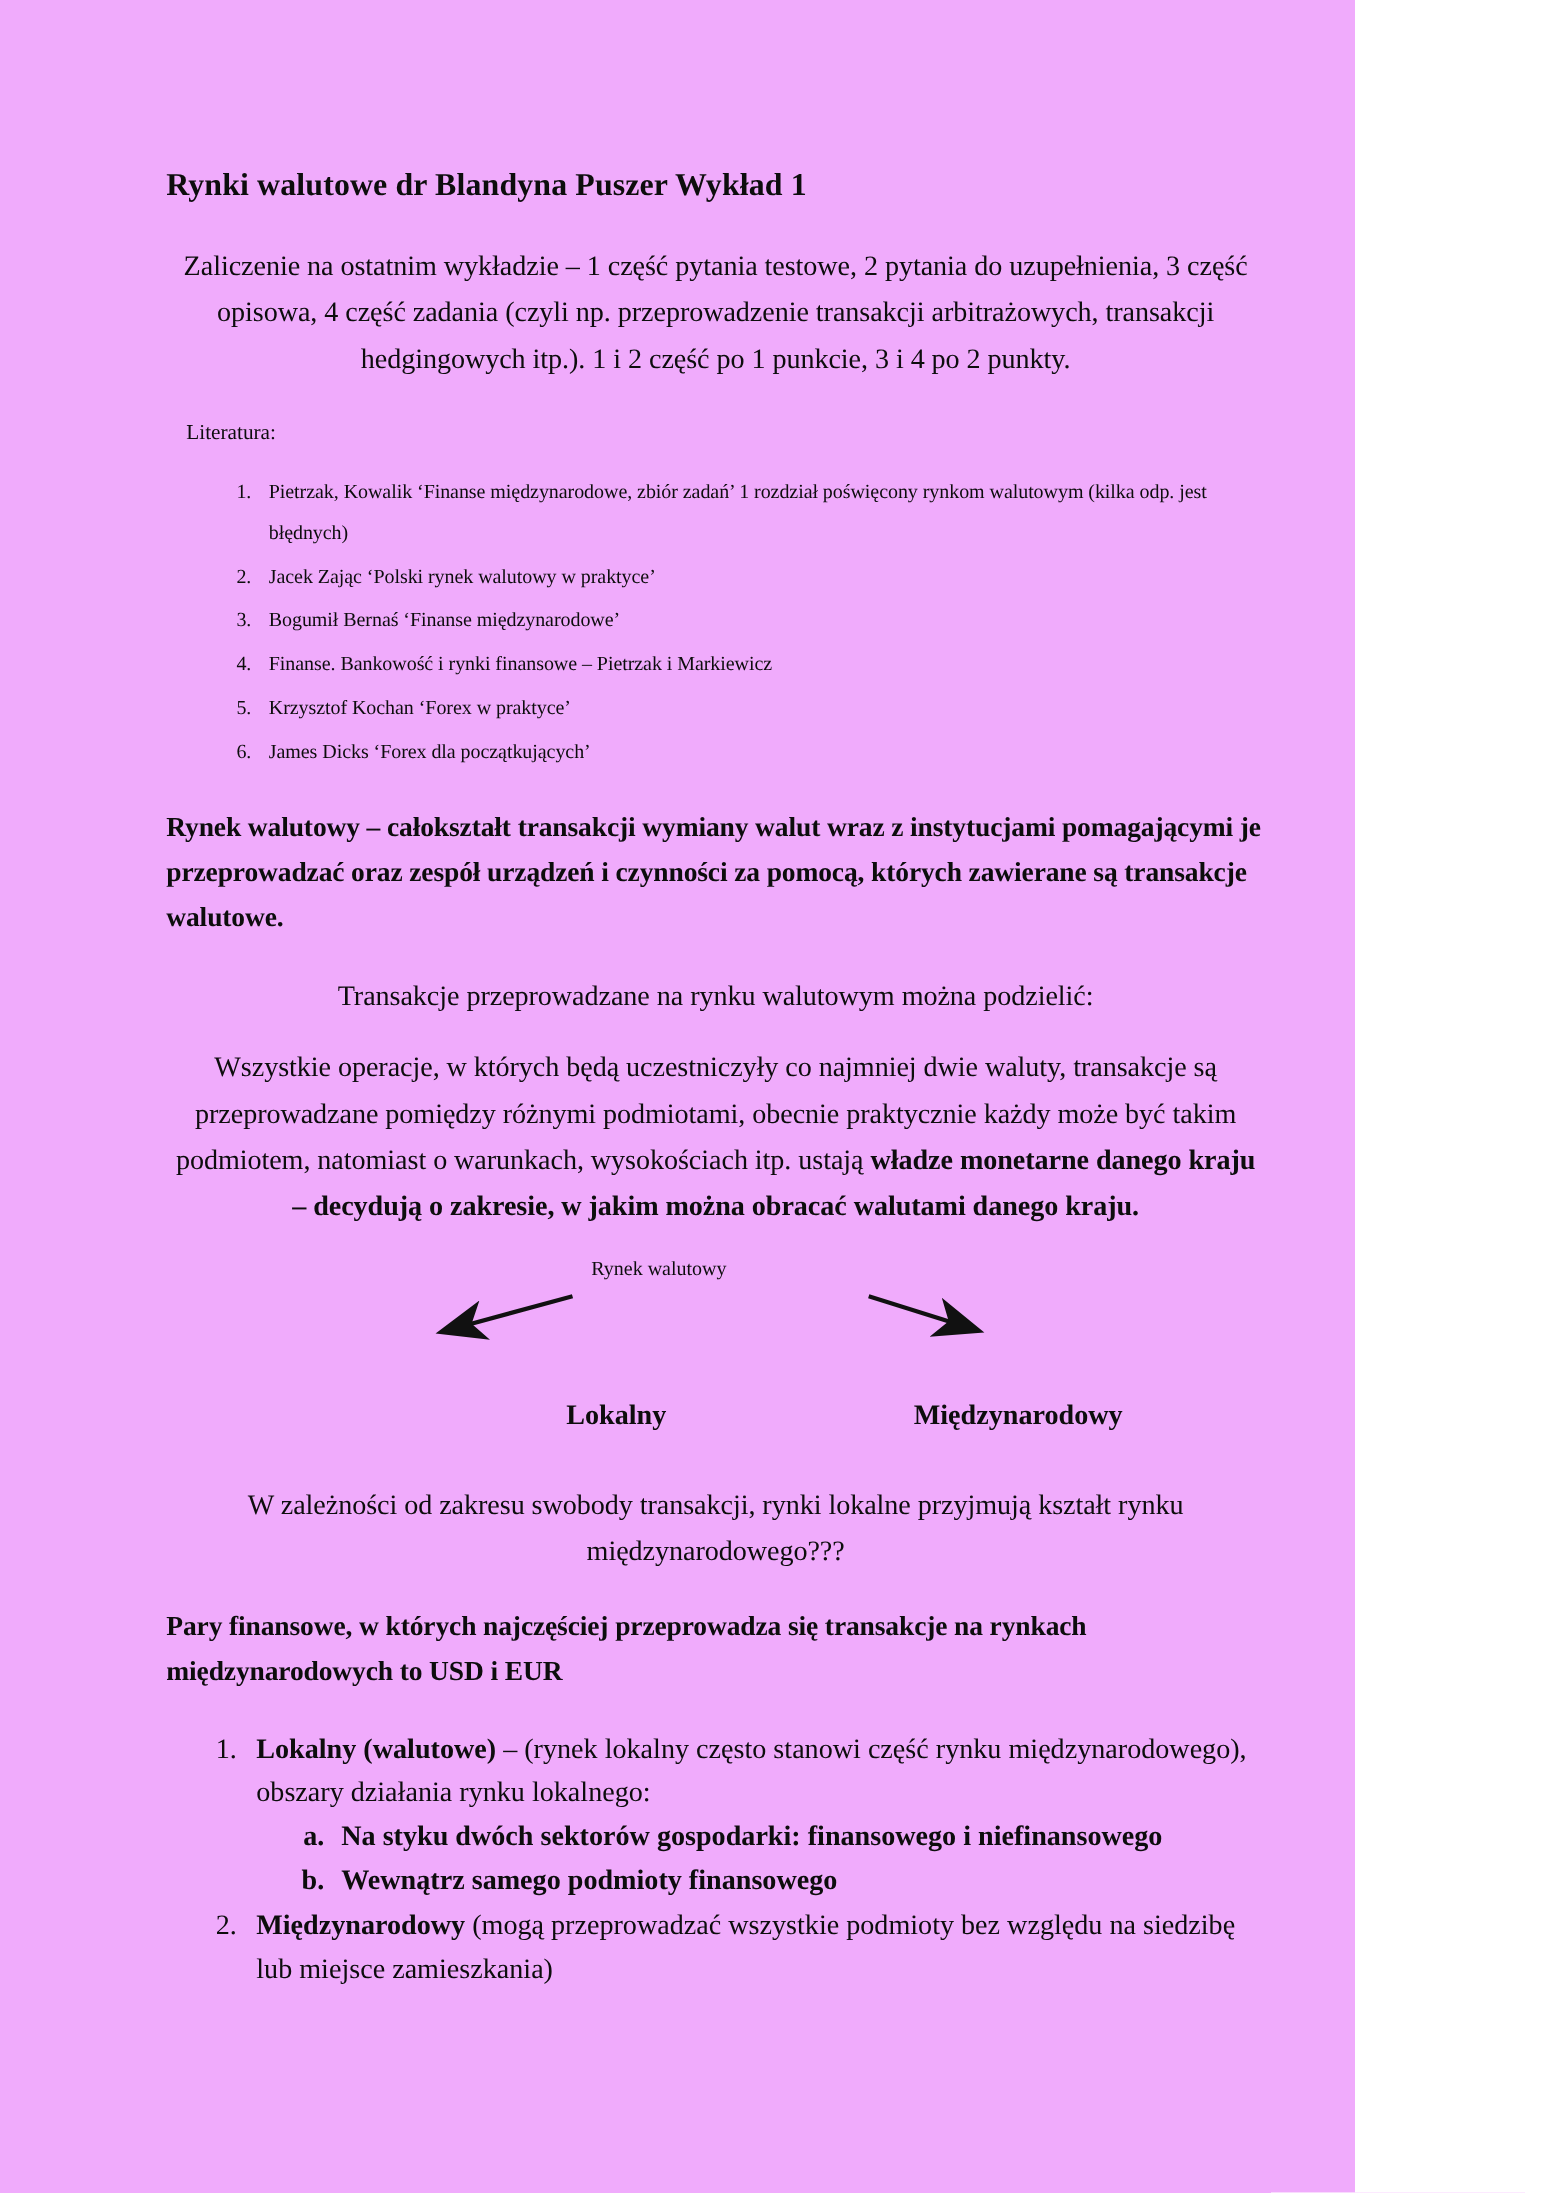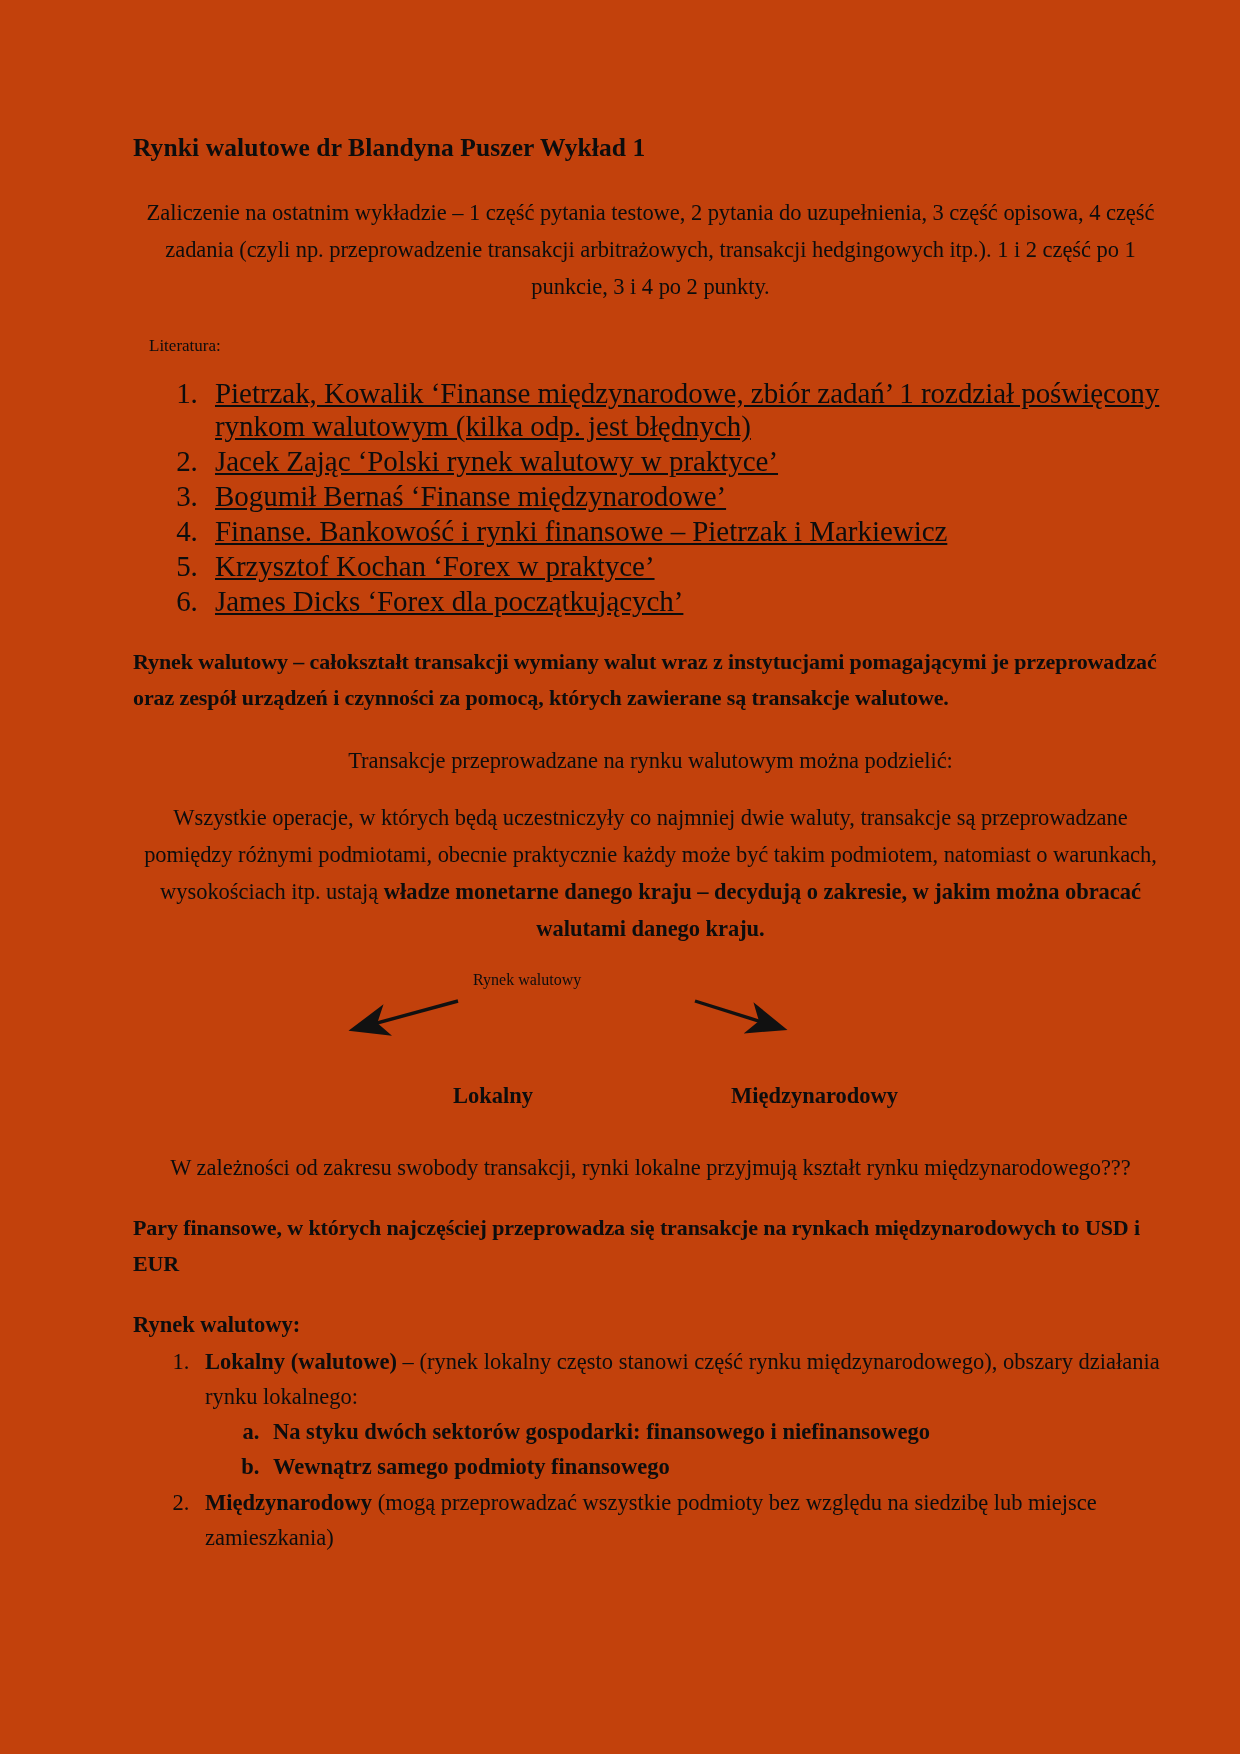--- a/index.html
+++ b/index.html
@@ -9,25 +9,25 @@
   }
   body {
     width: 1240px;
     height: 1754px;
     font-family: "Liberation Serif", "DejaVu Serif", serif;
     color: #0d0d0d;
     -webkit-font-smoothing: none;
   }
   .page {
     position: relative;
-    width: 1240px;
+    width: 1084px;
     height: 1754px;
     box-sizing: border-box;
     padding: 132px 72px 0 133px;
-    background: #c2410c;
+    background: #f0abfc;
   }
   .doc-title {
     font-size: 25.5px;
     font-weight: bold;
     letter-spacing: 0.1px;
     margin: 0 0 30px 0;
     line-height: 1.25;
   }
   p.para {
     font-size: 22.5px;
@@ -47,23 +47,22 @@
     letter-spacing: -0.1px;
   }
   .label-line {
     font-size: 17px;
     line-height: 34px;
     margin: 0 0 14px 16px;
   }
   ol.lit-list {
     margin: 0 0 26px 0;
     padding-left: 72px;
-    font-size: 29px;
+    font-size: 16px;
     line-height: 33px;
-    text-decoration: underline;
   }
   ol.lit-list > li {
     margin: 0 0 2px 0;
     padding-left: 10px;
     letter-spacing: -0.05px;
   }
   ol.main-list {
     margin: 0;
     padding-left: 62px;
     font-size: 22.5px;
@@ -166,21 +165,20 @@
     </svg>
     <div class="node-top">Rynek walutowy</div>
     <div class="node-left">Lokalny</div>
     <div class="node-right">Międzynarodowy</div>
   </div>
 
   <p class="para">W zależności od zakresu swobody transakcji, rynki lokalne przyjmują kształt rynku międzynarodowego???</p>
 
   <p class="bold-para">Pary finansowe, w których najczęściej przeprowadza się transakcje na rynkach międzynarodowych to USD i EUR</p>
 
-  <p class="sub-heading">Rynek walutowy:</p>
 
   <ol class="main-list">
     <li><b>Lokalny (walutowe)</b><span> – (rynek lokalny często stanowi część rynku międzynarodowego), obszary działania rynku lokalnego:</span>
       <ol class="sub-list">
         <li>Na styku dwóch sektorów gospodarki: finansowego i niefinansowego</li>
         <li>Wewnątrz samego podmioty finansowego</li>
       </ol>
     </li>
     <li><b>Międzynarodowy</b><span> (mogą przeprowadzać wszystkie podmioty bez względu na siedzibę lub miejsce zamieszkania)</span></li>
   </ol>

